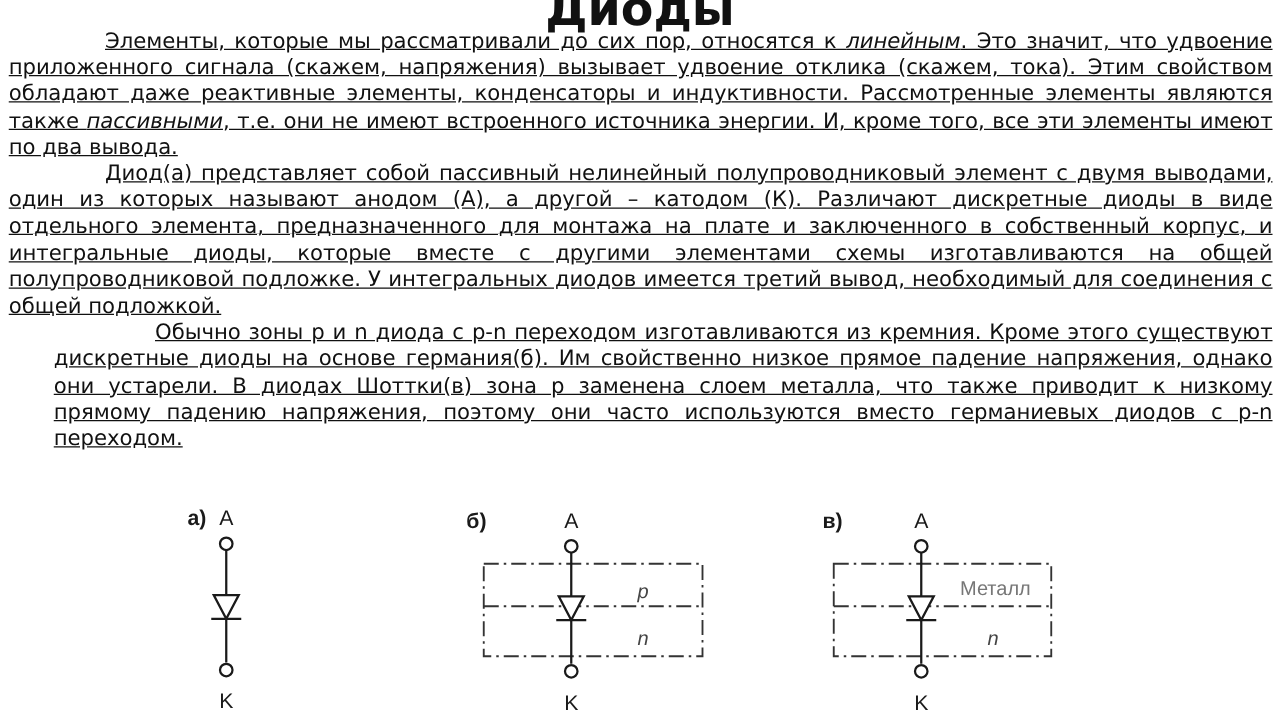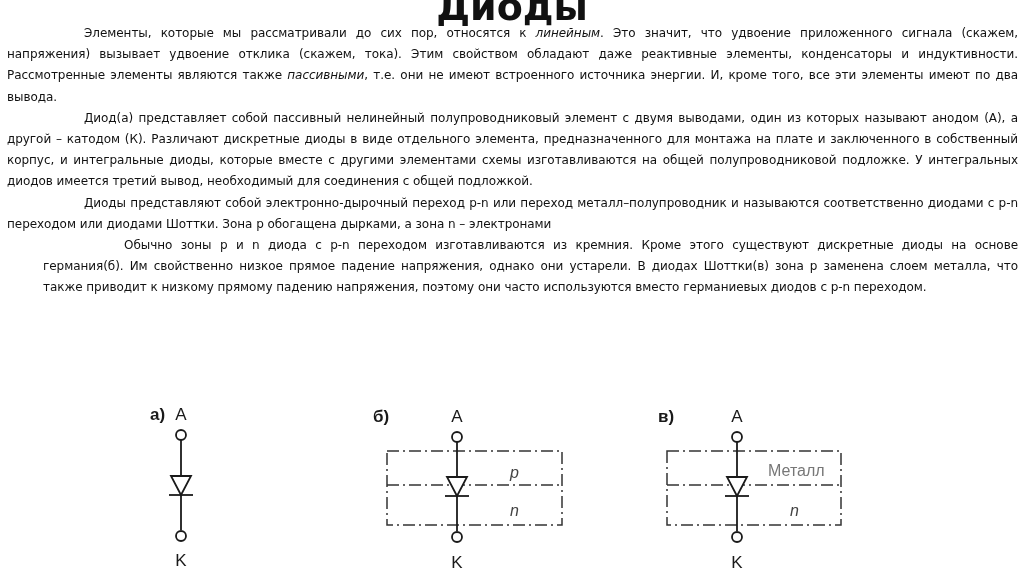--- a/index.html
+++ b/index.html
@@ -26,24 +26,25 @@
       font-size: 38px;
       line-height: 40px;
       letter-spacing: 0px;
       margin: 0;
     }
     .body-text {
       position: absolute;
       left: 7px;
       top: 23px;
       width: 1011px;
-      font-size: 12px;
+      font-size: 17px;
       line-height: 21.2px;
       text-align: justify;
       letter-spacing: -0.05px;
+      text-decoration: underline;
     }
     .body-text p {
       margin: 0;
       text-indent: 77px;
     }
     .body-text p.p4 {
       text-indent: 81px;
       margin-left: 36px;
     }
     .body-text em {
@@ -58,21 +59,20 @@
     }
   </style>
 </head>
 <body>
 
 <h1 class="title">Диоды</h1>
 
 <div class="body-text">
   <p><span>Элементы, которые мы рассматривали до сих пор, относятся к </span><em>линейным</em><span>. Это значит, что удвоение приложенного сигнала (скажем, напряжения) вызывает удвоение отклика (скажем, тока). Этим свойством обладают даже реактивные элементы, конденсаторы и индуктивности. Рассмотренные элементы являются также </span><em>пассивными</em><span>, т.е. они не имеют встроенного источника энергии. И, кроме того, все эти элементы имеют по два вывода.</span></p>
   <p>Диод(а) представляет собой пассивный нелинейный полупроводниковый элемент с двумя выводами, один из которых называют анодом (А), а другой – катодом (К). Различают дискретные диоды в виде отдельного элемента, предназначенного для монтажа на плате и заключенного в собственный корпус, и интегральные диоды, которые вместе с другими элементами схемы изготавливаются на общей полупроводниковой подложке. У интегральных диодов имеется третий  вывод, необходимый для соединения с общей подложкой.</p>
-  <p>Диоды представляют собой электронно-дырочный переход p-n или переход металл–полупроводник и называются соответственно диодами с p-n переходом или диодами Шоттки. Зона p обогащена дырками, а зона n – электронами</p>
   <p class="p4">Обычно зоны p и n диода с p-n переходом изготавливаются из кремния. Кроме этого существуют дискретные диоды на основе германия(б). Им свойственно низкое прямое падение напряжения, однако они устарели. В диодах Шоттки(в) зона p заменена слоем металла, что также приводит к низкому прямому падению напряжения, поэтому они часто используются вместо германиевых диодов с p-n переходом.</p>
 </div>
 
 <svg class="figure" style="left:140px;" width="90" height="174" viewBox="0 0 90 174">
   <text x="10" y="20" font-size="17" font-weight="bold" fill="#1a1a1a">а)</text>
   <text x="41" y="20" font-size="17" text-anchor="middle" fill="#1a1a1a">A</text>
   <g stroke="#1a1a1a" stroke-width="1.8" fill="none">
     <circle cx="41" cy="35" r="5" fill="#fff"></circle>
     <line x1="41" y1="40" x2="41" y2="130"></line>
     <polygon points="31,76 51,76 41,95" fill="#fff"></polygon>

